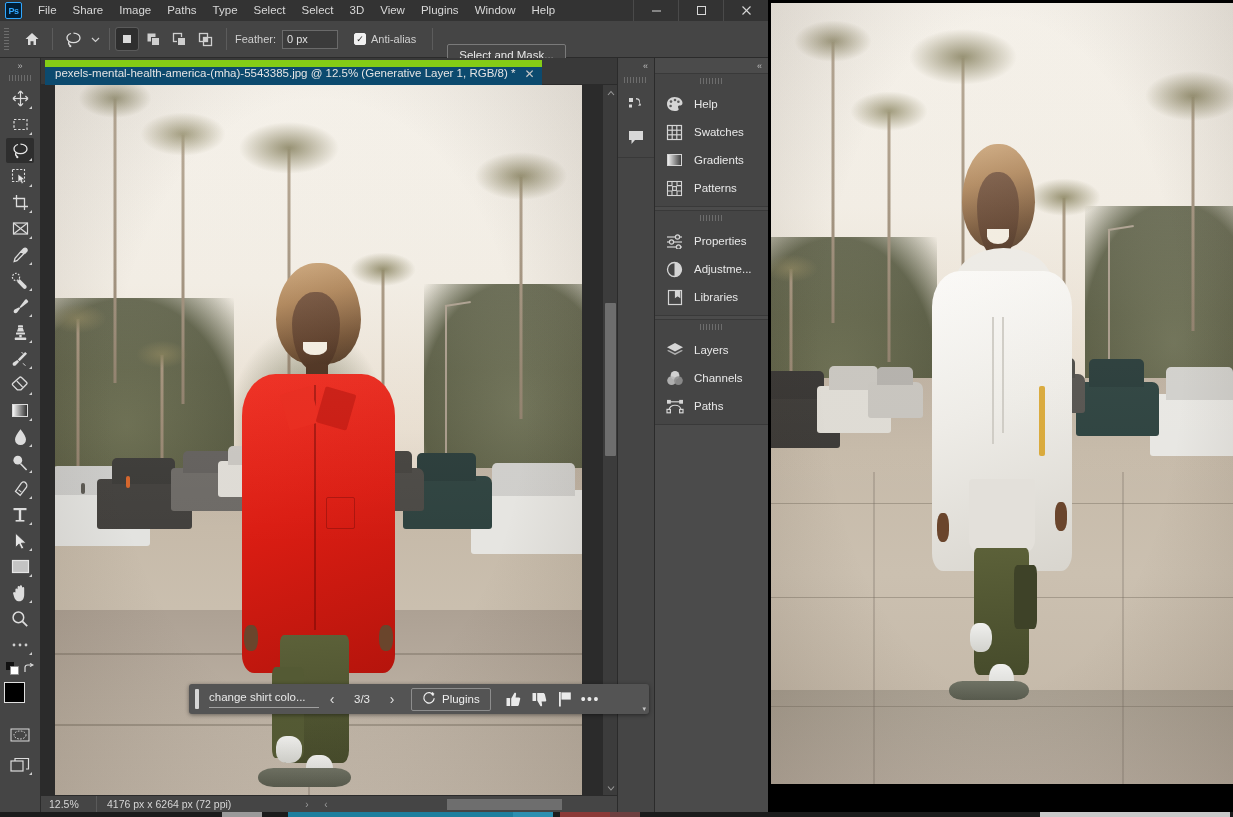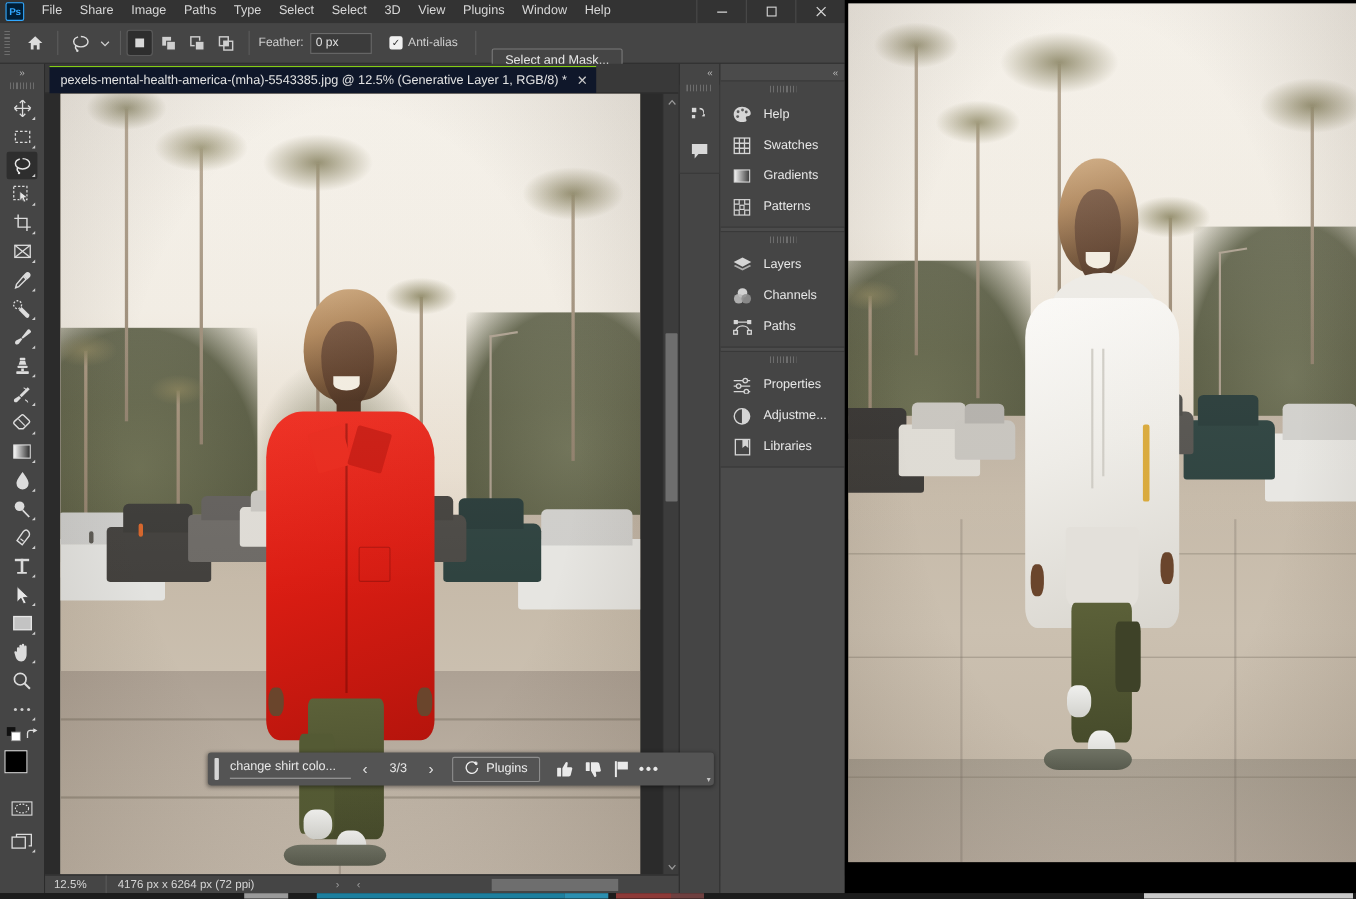--- a/index.html
+++ b/index.html
@@ -116,22 +116,22 @@
     background:#fff; border:1px solid #9a9a9a; z-index:-1;
   }
 
   
   #doctab-strip {
     position: absolute; left: 41px; top: 58px; width: 576px; height: 27px;
     background: #393939; border-bottom: 1px solid #2b2b2b;
   }
   #doctab {
     position:absolute; left: 4px; top: 2px; height: 25px;
-    background: #0f172a; display: flex; align-items: center;
-    padding: 0 8px 0 10px; border-top: 1px solid #84cc16;
+    background: #0c4a6e; display: flex; 
+    padding: 0 8px 0 10px; border-top: 7px solid #84cc16;
   }
   #doctab-title { color: #e4e4e4; font-size: 11.5px; white-space: nowrap; }
   #doctab-close { color: #c9c9c9; font-size: 12px; margin-left: 9px; }
 
   
   #canvas-area {
     position: absolute; left: 41px; top: 85px; width: 576px; height: 727px;
     background: #2b2b2b; overflow: hidden;
   }
   #canvas-img {
@@ -851,20 +851,55 @@
             </svg>
           </span>
           <span class="panel-label">Patterns</span>
         </div>
       </div>
 
       <div class="dock-group">
         <div class="dock-grip"></div>
         <div class="panel-row">
           <span class="panel-ico">
+            <svg width="18" height="16" viewBox="0 0 18 16" fill="none" stroke="#d5d5d5" stroke-width="1.2">
+              <line x1="1" y1="4" x2="16" y2="4"></line>
+                <circle cx="11.5" cy="4" r="2.1" fill="#4b4b4b"></circle>
+              <line x1="1" y1="9" x2="16" y2="9"></line>
+                <circle cx="5.5" cy="9" r="2.1" fill="#4b4b4b"></circle>
+              <line x1="1" y1="14" x2="16" y2="14"></line>
+                <circle cx="12.5" cy="14" r="2.1" fill="#4b4b4b"></circle>
+            </svg>
+          </span>
+          <span class="panel-label">Properties</span>
+        </div>
+        <div class="panel-row">
+          <span class="panel-ico">
+            <svg width="17" height="17" viewBox="0 0 17 17">
+              <circle cx="8.5" cy="8.5" r="7" fill="none" stroke="#d5d5d5" stroke-width="1.3"></circle>
+              <path d="M8.5 1.5 A7 7 0 0 1 8.5 15.5 Z" fill="#d5d5d5"></path>
+            </svg>
+          </span>
+          <span class="panel-label">Adjustme...</span>
+        </div>
+        <div class="panel-row">
+          <span class="panel-ico">
+            <svg width="16" height="17" viewBox="0 0 16 17" fill="none" stroke="#d5d5d5" stroke-width="1.2">
+              <rect x="1.5" y="1.5" width="13" height="14"></rect>
+              <path d="M8.5 1.5 V8 L10.6 6.4 L12.7 8 V1.5" fill="#d5d5d5"></path>
+            </svg>
+          </span>
+          <span class="panel-label">Libraries</span>
+        </div>
+      </div>
+
+      <div class="dock-group">
+        <div class="dock-grip"></div>
+        <div class="panel-row">
+          <span class="panel-ico">
             <svg width="18" height="17" viewBox="0 0 18 17" fill="#d5d5d5">
               <path d="M9 1 L17 5.2 L9 9.4 L1 5.2 Z"></path>
               <path d="M9 11.2 L2.6 7.9 L1 8.8 L9 13 L17 8.8 L15.4 7.9 Z" opacity=".72"></path>
             </svg>
           </span>
           <span class="panel-label">Layers</span>
         </div>
         <div class="panel-row">
           <span class="panel-ico">
             <svg width="18" height="17" viewBox="0 0 18 17">
@@ -882,55 +917,20 @@
               <line x1="3" y1="3.8" x2="15" y2="3.8"></line>
               <rect x="1" y="11.4" width="3.4" height="3.4" fill="#4b4b4b"></rect>
               <rect x="13.6" y="11.4" width="3.4" height="3.4" fill="#4b4b4b"></rect>
               <rect x="1.6" y="2.5" width="2.6" height="2.6" fill="#d5d5d5"></rect>
               <rect x="13.8" y="2.5" width="2.6" height="2.6" fill="#d5d5d5"></rect>
             </svg>
           </span>
           <span class="panel-label">Paths</span>
         </div>
       </div>
-
-      <div class="dock-group">
-        <div class="dock-grip"></div>
-        <div class="panel-row">
-          <span class="panel-ico">
-            <svg width="18" height="16" viewBox="0 0 18 16" fill="none" stroke="#d5d5d5" stroke-width="1.2">
-              <line x1="1" y1="4" x2="16" y2="4"></line>
-                <circle cx="11.5" cy="4" r="2.1" fill="#4b4b4b"></circle>
-              <line x1="1" y1="9" x2="16" y2="9"></line>
-                <circle cx="5.5" cy="9" r="2.1" fill="#4b4b4b"></circle>
-              <line x1="1" y1="14" x2="16" y2="14"></line>
-                <circle cx="12.5" cy="14" r="2.1" fill="#4b4b4b"></circle>
-            </svg>
-          </span>
-          <span class="panel-label">Properties</span>
-        </div>
-        <div class="panel-row">
-          <span class="panel-ico">
-            <svg width="17" height="17" viewBox="0 0 17 17">
-              <circle cx="8.5" cy="8.5" r="7" fill="none" stroke="#d5d5d5" stroke-width="1.3"></circle>
-              <path d="M8.5 1.5 A7 7 0 0 1 8.5 15.5 Z" fill="#d5d5d5"></path>
-            </svg>
-          </span>
-          <span class="panel-label">Adjustme...</span>
-        </div>
-        <div class="panel-row">
-          <span class="panel-ico">
-            <svg width="16" height="17" viewBox="0 0 16 17" fill="none" stroke="#d5d5d5" stroke-width="1.2">
-              <rect x="1.5" y="1.5" width="13" height="14"></rect>
-              <path d="M8.5 1.5 V8 L10.6 6.4 L12.7 8 V1.5" fill="#d5d5d5"></path>
-            </svg>
-          </span>
-          <span class="panel-label">Libraries</span>
-        </div>
-      </div>
     </div>
 
   </div>
 
   <div id="preview-pane">
     <div class="scene" style="left:3px;top:3px;right:0;bottom:28px;">
       <div class="sky" style="height:58%;"></div>
       <div style="position:absolute;left:0;top:30%;width:36%;height:30%;background:radial-gradient(ellipse at 40% 60%, #5e6244, #4a4e34 70%, rgba(74,78,52,0) 100%);opacity:.92;"></div>
       <div style="position:absolute;right:0;top:26%;width:32%;height:32%;background:radial-gradient(ellipse at 60% 55%, #62664a, #4c5036 72%, rgba(76,80,54,0) 100%);opacity:.92;"></div>
       <div style="position:absolute;left:34%;top:32%;width:30%;height:22%;background:radial-gradient(ellipse at 50% 60%, #5a5e40, rgba(90,94,64,0) 72%);opacity:.85;"></div>

